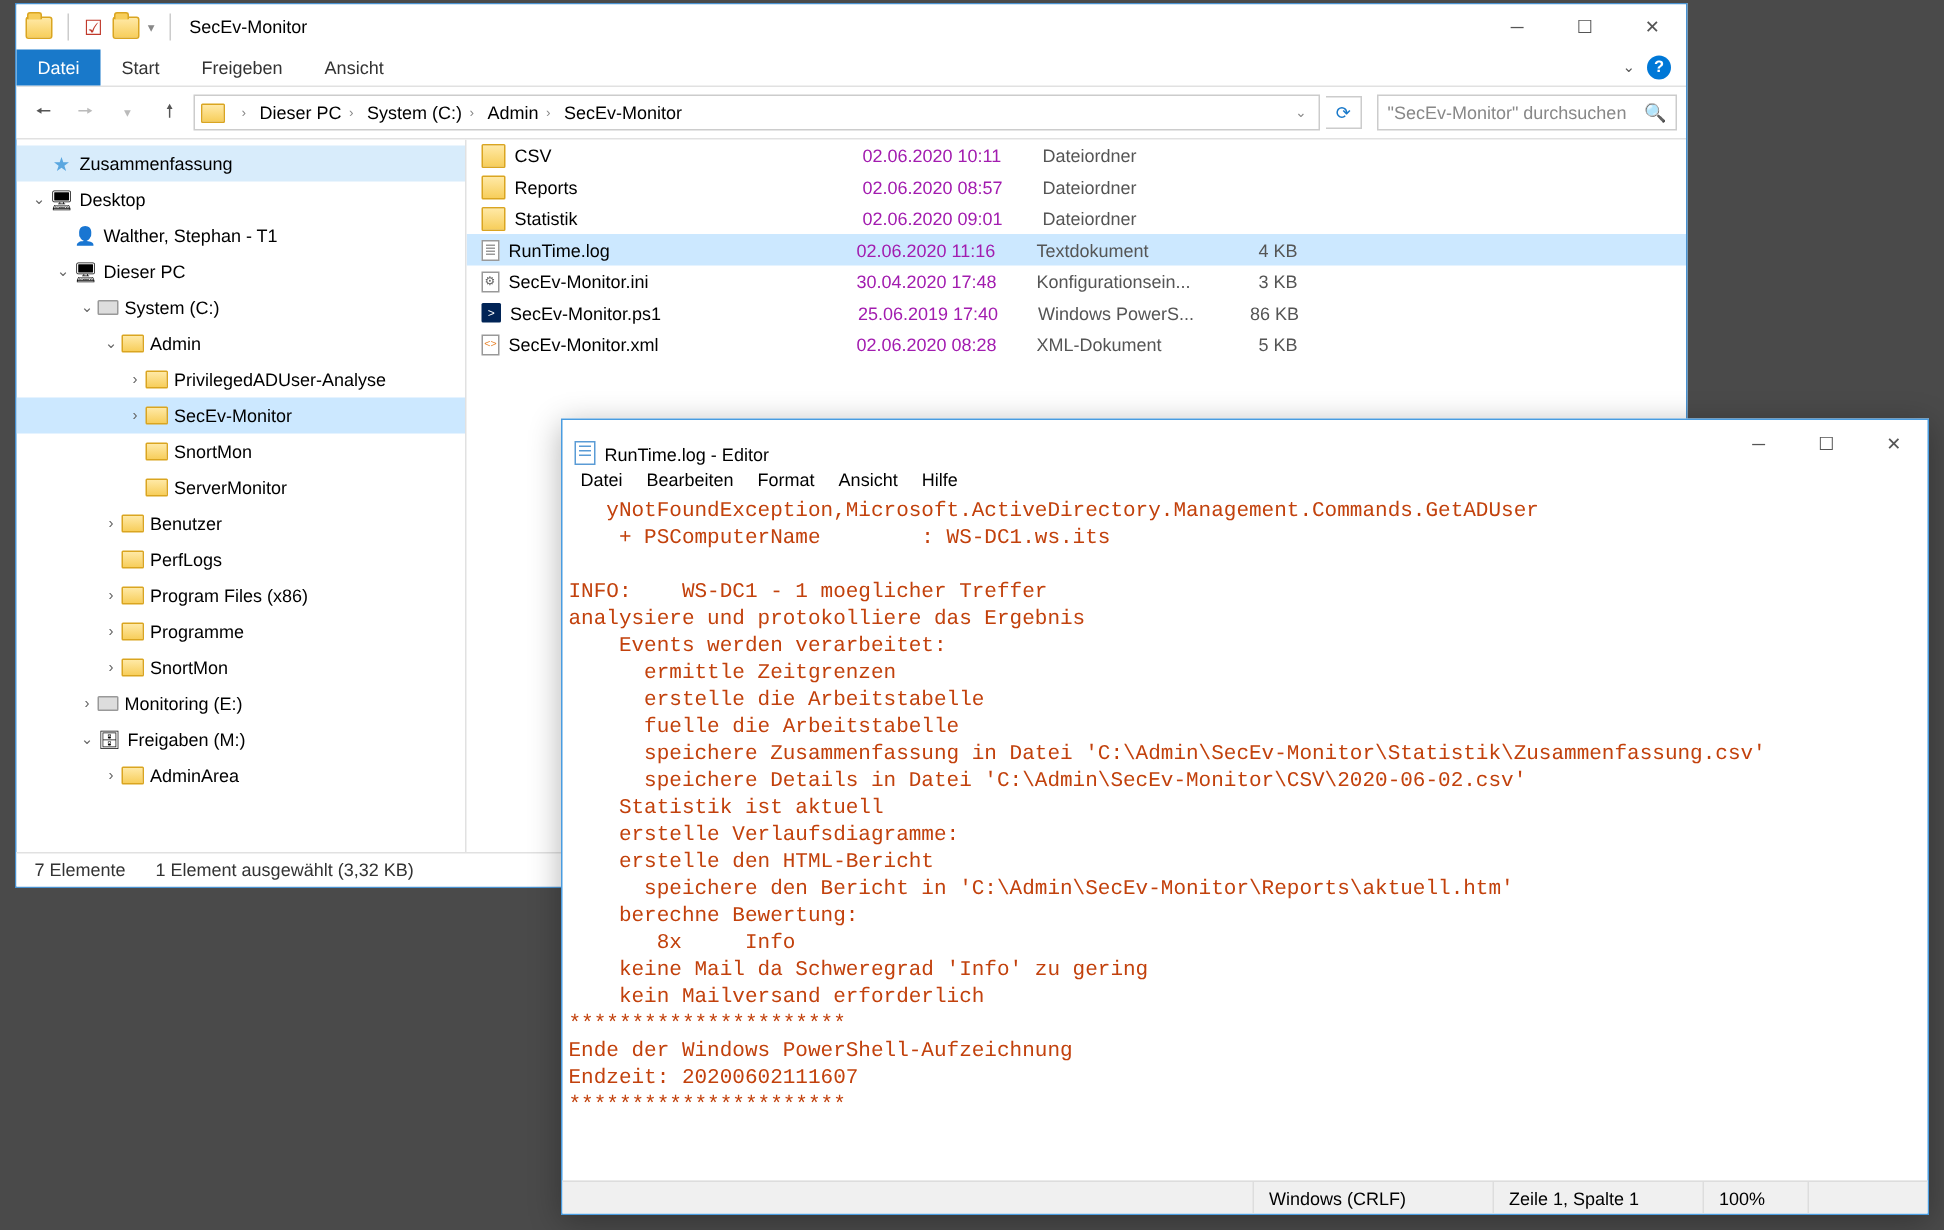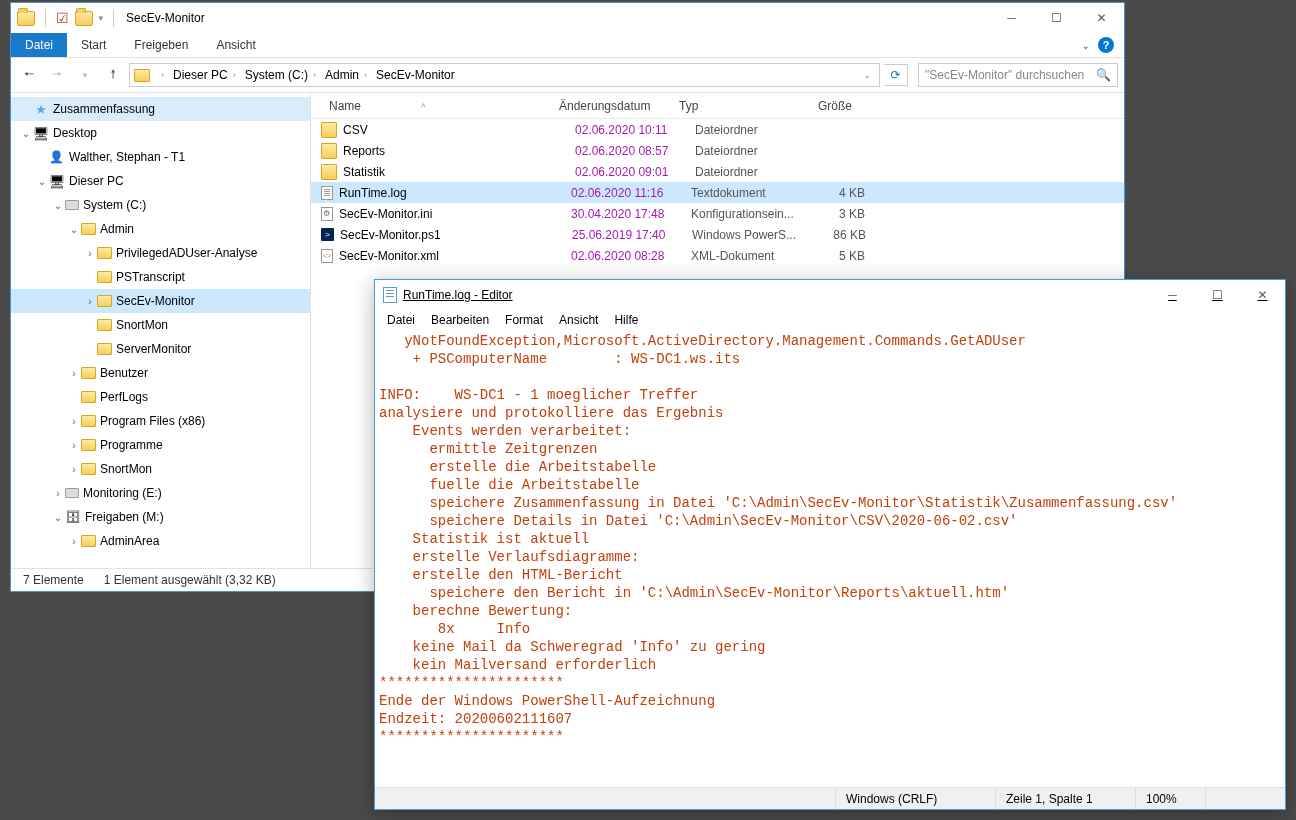--- a/index.html
+++ b/index.html
@@ -71,21 +71,21 @@
 .ico.xml::after { content:"<>";}
 .row .name { width:224px; }
 .row .date { width:120px; padding-left:8px; color:#a21caf;}
 .row .type { width:120px; padding-left:8px; color:#555; overflow:hidden; text-overflow:ellipsis; white-space:nowrap;}
 .row .size { width:62px; text-align:right; color:#555;}
 
 .statusbar { height:23px; border-top:1px solid #e1e1e1; display:flex; align-items:center; padding:0 12px; gap:20px; color:#333; background:#fff;}
 
 
 .notepad { position:absolute; left:374px; top:279px; width:912px; height:531px; background:#fff; border:1px solid #499ce0; display:flex; flex-direction:column; box-shadow:0 4px 20px rgba(0,0,0,0.3);}
-.np-title { height:30px; display:flex; align-items:center; padding-left:8px;text-decoration:underline;}
+.np-title { height:30px; display:flex; align-items:flex-end; padding-left:8px;}
 .np-title .npico { width:14px; height:16px; background:#fff; border:1px solid #5a9bd5; position:relative; margin-right:6px;}
 .np-title .npico::after { content:""; position:absolute; top:2px; left:2px; right:2px; height:1px; background:#5a9bd5; box-shadow:0 3px 0 #5a9bd5, 0 6px 0 #5a9bd5;}
 .np-menu { height:20px; display:flex; gap:4px; padding:0 6px; align-items:center;}
 .np-menu span { padding:2px 6px; }
 .np-text { flex:1; overflow:auto; padding:2px 4px; font-family:Consolas,"Courier New",monospace; font-size:14px; line-height:18px; white-space:pre; color:#c2410c;}
 .np-text::-webkit-scrollbar{width:17px;height:17px;} .np-text::-webkit-scrollbar-track{background:#f0f0f0;border:1px solid #ddd;} .np-text::-webkit-scrollbar-thumb{background:#c1c1c1;} .np-text::-webkit-scrollbar-button{background:#f0f0f0;height:17px;width:17px;border:1px solid #ddd;} .np-text::-webkit-scrollbar-corner{background:#f0f0f0;}
 .np-status { height:22px; border-top:1px solid #ddd; display:flex; align-items:center; background:#f0f0f0;}
 .np-status .cell { border-left:1px solid #ddd; padding:0 10px; height:100%; display:flex; align-items:center;}
 </style>
 </head>
@@ -181,25 +181,20 @@
         <div class="tree-item" style="padding-left: 56px;">
           <span class="exp">⌄</span>
           <span class="ico folder"></span>
           <span>Admin</span>
         </div>
         <div class="tree-item" style="padding-left: 72px;">
           <span class="exp">›</span>
           <span class="ico folder"></span>
           <span>PrivilegedADUser-Analyse</span>
         </div>
-        <div class="tree-item" style="padding-left: 72px;">
-          <span class="exp"></span>
-          <span class="ico folder"></span>
-          <span>PSTranscript</span>
-        </div>
         <div class="tree-item sel" style="padding-left: 72px;">
           <span class="exp">›</span>
           <span class="ico folder"></span>
           <span>SecEv-Monitor</span>
         </div>
         <div class="tree-item" style="padding-left: 72px;">
           <span class="exp"></span>
           <span class="ico folder"></span>
           <span>SnortMon</span>
         </div>
@@ -243,29 +238,20 @@
           <span class="ico net"></span>
           <span>Freigaben (M:)</span>
         </div>
         <div class="tree-item" style="padding-left: 56px;">
           <span class="exp">›</span>
           <span class="ico folder"></span>
           <span>AdminArea</span>
         </div>
       </div>
     <div class="filepane">
-      <div class="headers">
-        <div class="col name">
-            <span>Name</span>
-            <span class="sort-ind">˄</span>
-          </div>
-        <div class="col date">Änderungsdatum</div>
-        <div class="col type">Typ</div>
-        <div class="col size">Größe</div>
-      </div>
       <div class="filelist" id="files">
           <div class="row">
             <span class="ico folder"></span>
             <span class="name">CSV</span>
             <span class="date">02.06.2020 10:11</span>
             <span class="type">Dateiordner</span>
             <span class="size"></span>
           </div>
           <div class="row">
             <span class="ico folder"></span>

